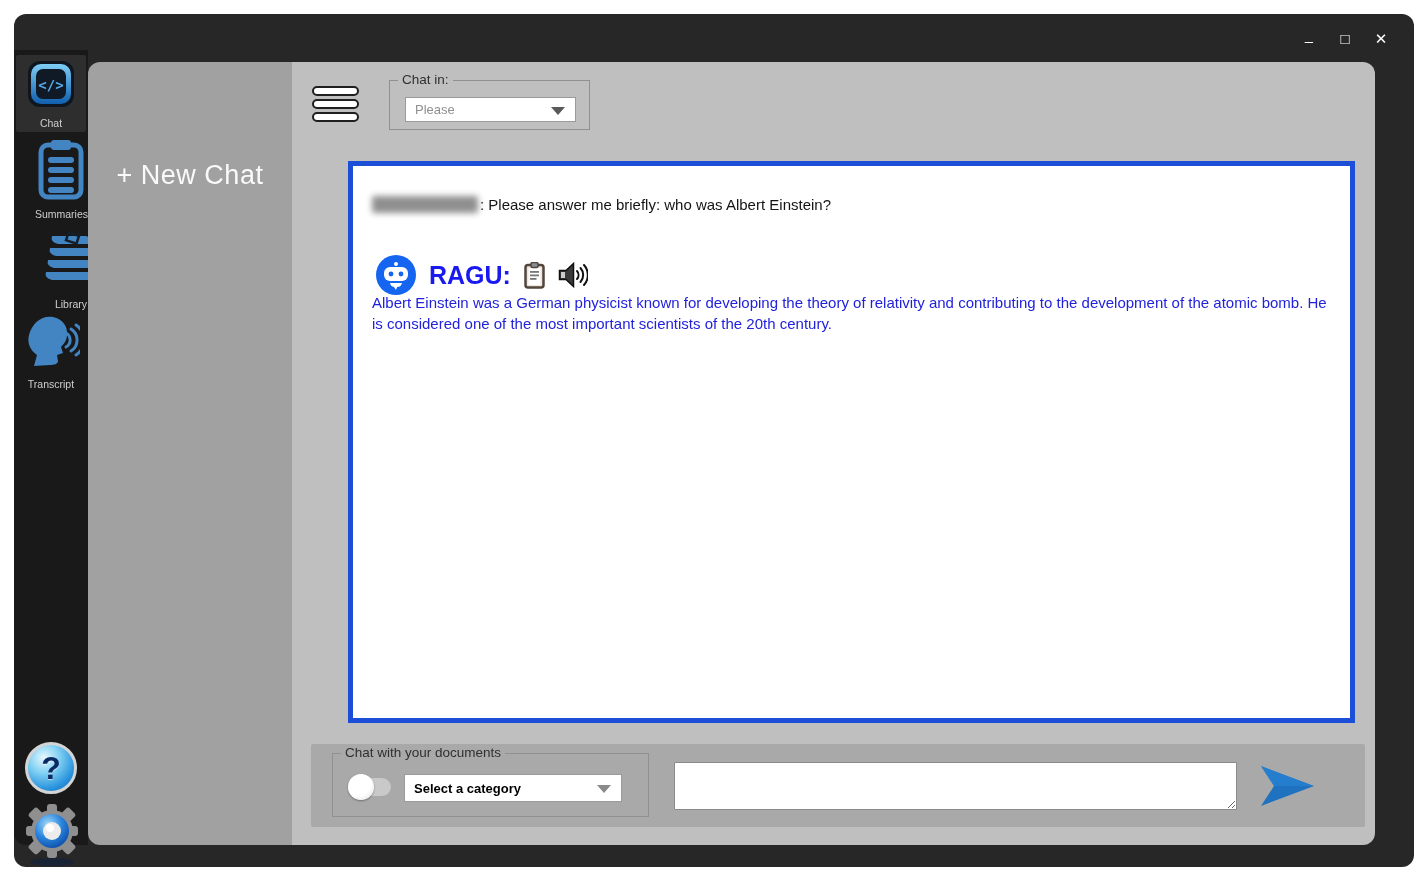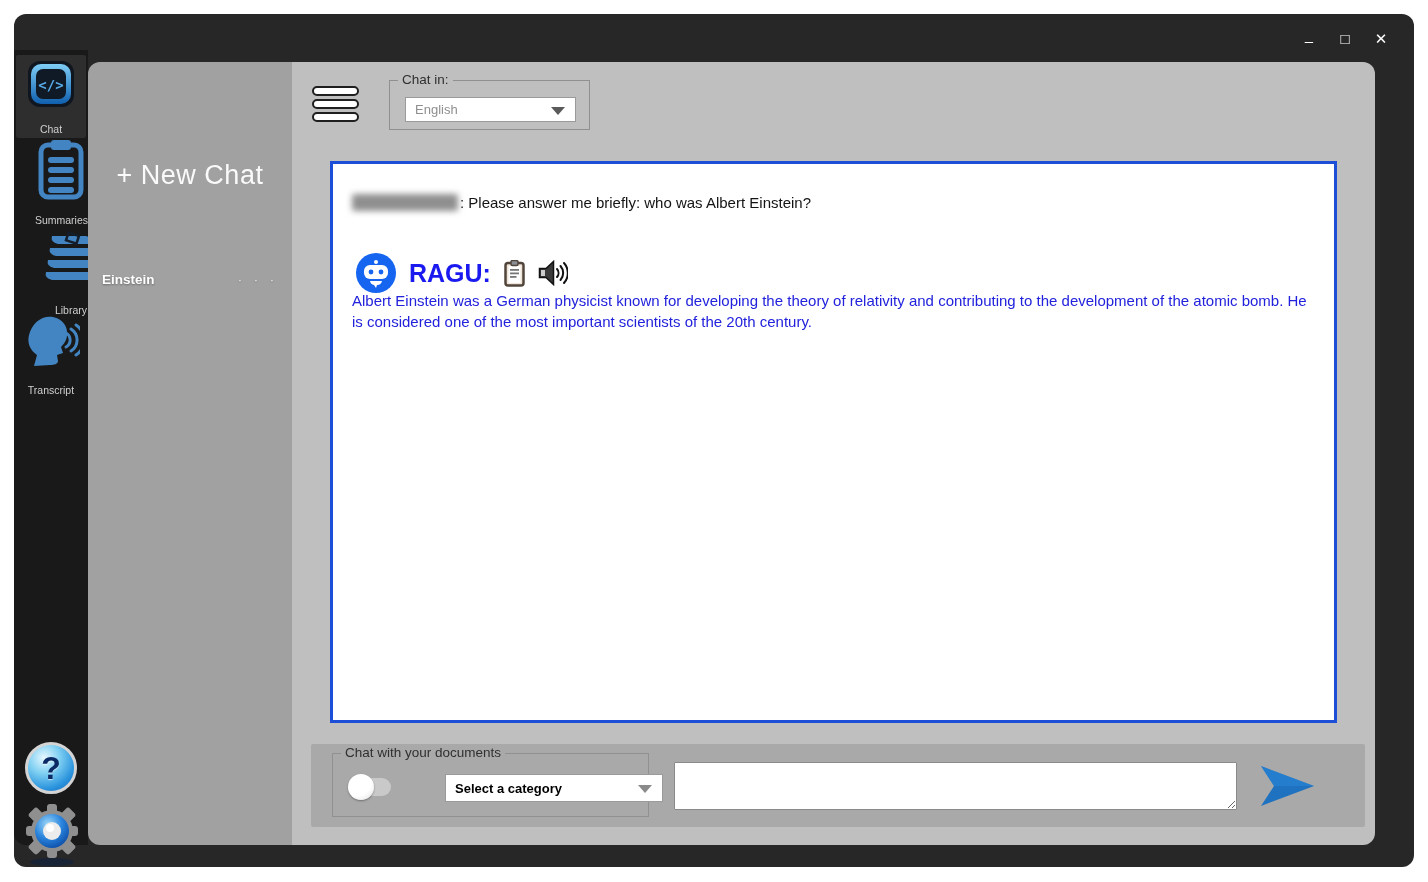--- a/index.html
+++ b/index.html
@@ -12,21 +12,21 @@
   .win-controls { position:absolute; top:16px; right:24px; display:flex; gap:18px;
                   color:#ffffff; font-size:15px; line-height:18px; }
   .win-btn { width:18px; text-align:center; cursor:default; }
   .win-btn.min { transform:translateY(2px); }
 
   
   .sidebar { position:absolute; left:0; top:36px; width:74px; height:795px;
              background:#191919; border-radius:0 0 0 12px; }
   .side-item { width:74px; display:flex; flex-direction:column; align-items:center;
                padding:4px 0 3px 0; }
-  .side-item .lbl { font-size:10.5px; color:#cfcfcf; margin-top:14px; }
+  .side-item .lbl { font-size:10.5px; color:#cfcfcf; margin-top:8px; }
   .side-item.selected { background:#2e2e2e; width:70px; margin-left:2px; border-radius:2px; }
   .pos-chat { position:absolute; top:5px; left:0; }
   .pos-summaries { position:absolute; top:84px; left:0;align-items:flex-end; }
   .pos-library { position:absolute; top:176px; left:0;padding-left:40px; }
   .pos-transcript { position:absolute; top:256px; left:0; }
 
   .help-ball { position:absolute; left:11px; top:692px; width:52px; height:52px; border-radius:50%;
                border:3px solid #d4d4d4;
                background:radial-gradient(circle at 35% 28%, #e8f8ff 0%, #7fd0f2 35%, #2a93dd 70%, #0f5fb0 100%);
                display:flex; align-items:center; justify-content:center;
@@ -61,26 +61,26 @@
   .gb-docs .legend { background:#a9a9a9; }
 
   .select { position:relative; background:#ffffff; border:1px solid #9a9a9a; cursor:pointer;
             display:flex; align-items:center; padding-left:9px; }
   .select .arrow { position:absolute; right:10px; top:50%; margin-top:-3px;
                    width:0; height:0; border-left:7px solid transparent; border-right:7px solid transparent;
                    border-top:8px solid #5a5a5a; }
   .sel-lang { position:absolute; left:15px; top:16px; width:171px; height:25px;
               font-size:13px; color:#8f8f8f; }
   .sel-cat { position:absolute; left:71px; top:20px; width:218px; height:28px;
-             font-size:13px; font-weight:bold; color:#000000;margin-left:41px; }
+             font-size:13px; font-weight:bold; color:#000000; }
   .sel-cat .arrow { border-top-color:#8a8a8a; }
 
   
-  .chatbox { position:absolute; left:38px; top:99px; width:1007px; height:562px;
-             background:#ffffff; border:3px solid #1d4ed8; }
+  .chatbox { position:absolute; left:56px; top:99px; width:1007px; height:562px;
+             background:#ffffff; border:5px solid #1d4ed8; }
   .user-line { position:absolute; left:19px; top:30px; font-size:15px; color:#141414;
                display:flex; align-items:center; }
   .blur-name { display:inline-block; width:106px; height:17px; margin-right:2px;
                background:#8f8f8f; border-radius:2px; filter:blur(3px); }
   .bot-row { position:absolute; left:23px; top:63px; display:flex; align-items:center; gap:13px;margin-top:26px; }
   .bot-name { color:#1a1af0; font-size:25px; font-weight:bold; }
   .bot-tool { cursor:pointer; display:flex; align-items:center; }
   .bot-text { position:absolute; left:19px; top:126px; width:962px;
               color:#2222dd; font-size:15px; line-height:21px; }
 
@@ -198,38 +198,34 @@
           </g>
           <circle cx="31" cy="29" r="17" fill="url(#gc)"></circle>
           <circle cx="31" cy="29" r="9" fill="#ececec"></circle>
           <circle cx="29" cy="26" r="4" fill="#ffffff"></circle>
         </svg>
       </div>
     </div>
 
     <div class="chatlist">
       <div class="new-chat">+ New Chat</div>
-      <div class="chat-item">
-        <span class="title">Einstein</span>
-        <span class="dots">· · ·</span>
-      </div>
     </div>
 
     <div class="main">
 
       <div class="hamburger">
         <div class="bar"></div>
           <div class="bar"></div>
           <div class="bar"></div>
       </div>
 
       <div class="groupbox gb-lang">
         <span class="legend">Chat in:</span>
         <div class="select sel-lang">
-          <span>English</span>
+          <span>Please</span>
           <span class="arrow"></span>
         </div>
       </div>
 
       <div class="chatbox">
 
         <div class="user-line">
           <span class="blur-name"></span>
           <span>: Please answer me briefly: who was Albert Einstein?</span>
         </div>

